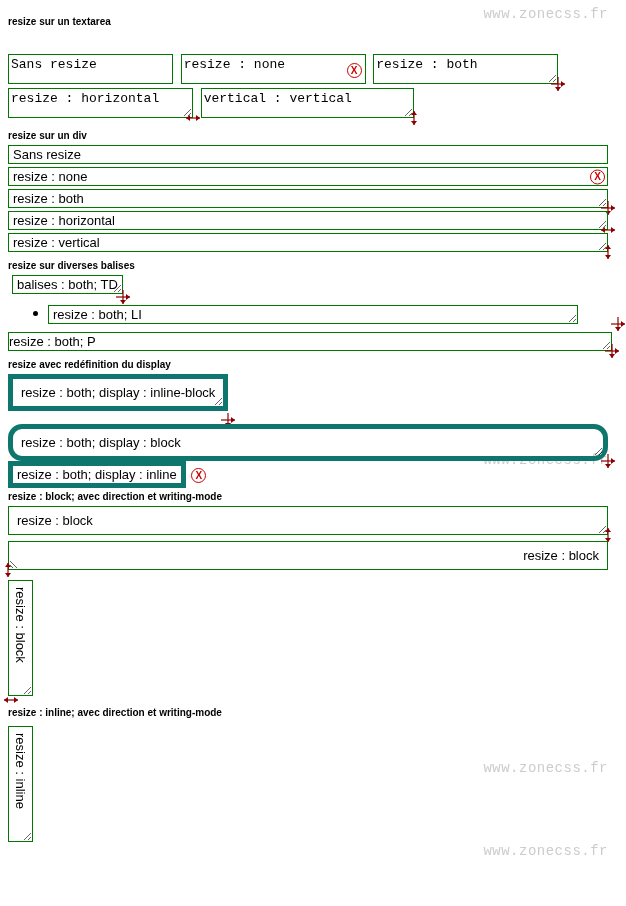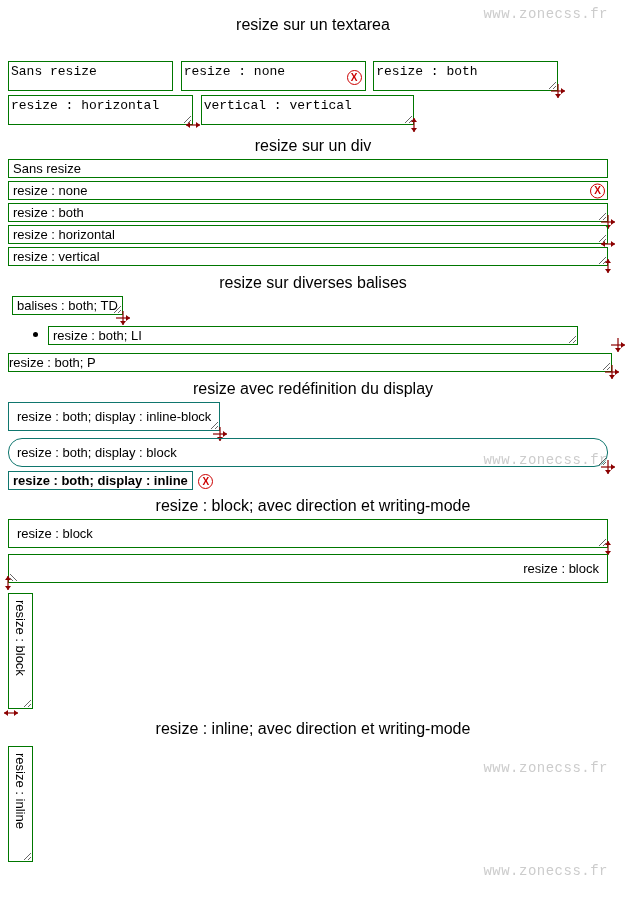--- a/index.html
+++ b/index.html
@@ -7,24 +7,23 @@
     margin: 0;
     padding: 8px 8px 20px 8px;
     width: 626px;
     font-family: Verdana, Geneva, sans-serif;
     font-size: 13px;
     background: #fff;
     color: #000;
     position: relative;
   }
   h2 {
-    font-size: 16px;
-    font-weight: normal;
+    font-size: 10px;
+    font-weight: bold;
     margin: 8px 0 4px 0;
-    text-align: center;
   }
   .watermark {
     position: absolute;
     color: #ccc;
     font-family: "Courier New", monospace;
     font-size: 14px;
     letter-spacing: 0.5px;
     pointer-events: none;
     user-select: none;
     text-align: right;
@@ -136,30 +135,30 @@
     border: 1px solid #007700;
     padding: 1px 0;
     margin: 0;
     width: 604px;
     overflow: hidden;
     resize: both;
   }
 
   
   .disp-box {
-    border: 1px solid #0f766e;
+    border: 5px solid #0f766e;
     padding: 6px 8px;
-    margin: 0 0 0 0;
+    margin: 0 0 6px 0;
     position: relative;
     overflow: hidden;
     resize: both;
   }
   .disp-inline-block { display: inline-block; }
   .disp-block { display: block; width: 600px; border-radius: 14px; }
-  .disp-inline { display: inline; padding: 1px 4px; font-weight: bold; }
+  .disp-inline { display: inline; padding: 1px 4px; }
   .disp-inline-wrap { margin-top: 6px; }
   .ib-wrap { position: relative; display: inline-block; vertical-align: top; }
 
   
   .blk-wrap { position: relative; width: 600px; margin-bottom: 6px; }
   .blk {
     border: 1px solid #007700;
     padding: 6px 8px;
     width: 600px;
     overflow: hidden;

